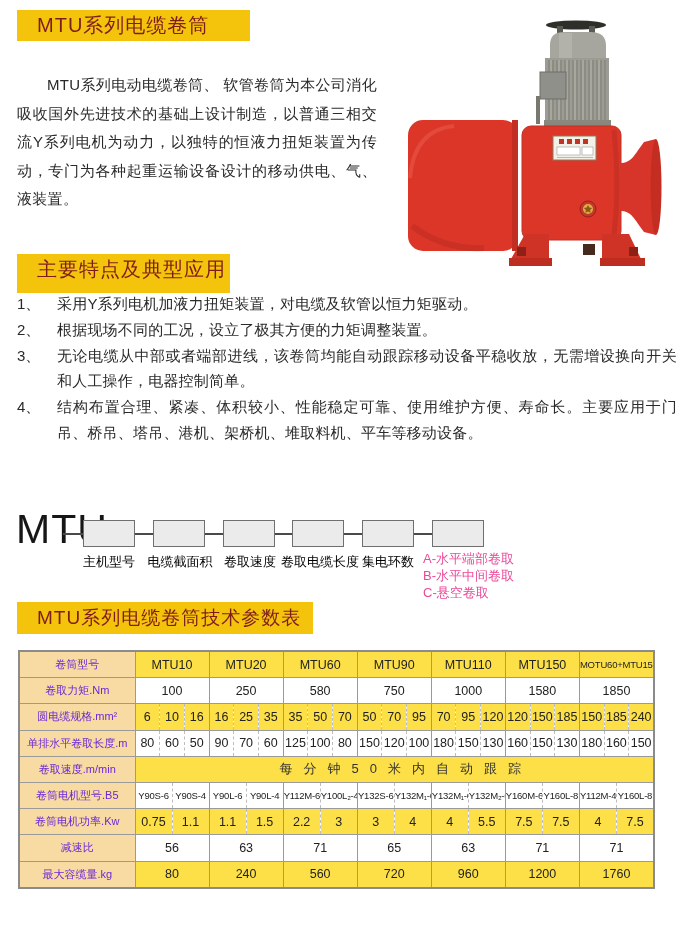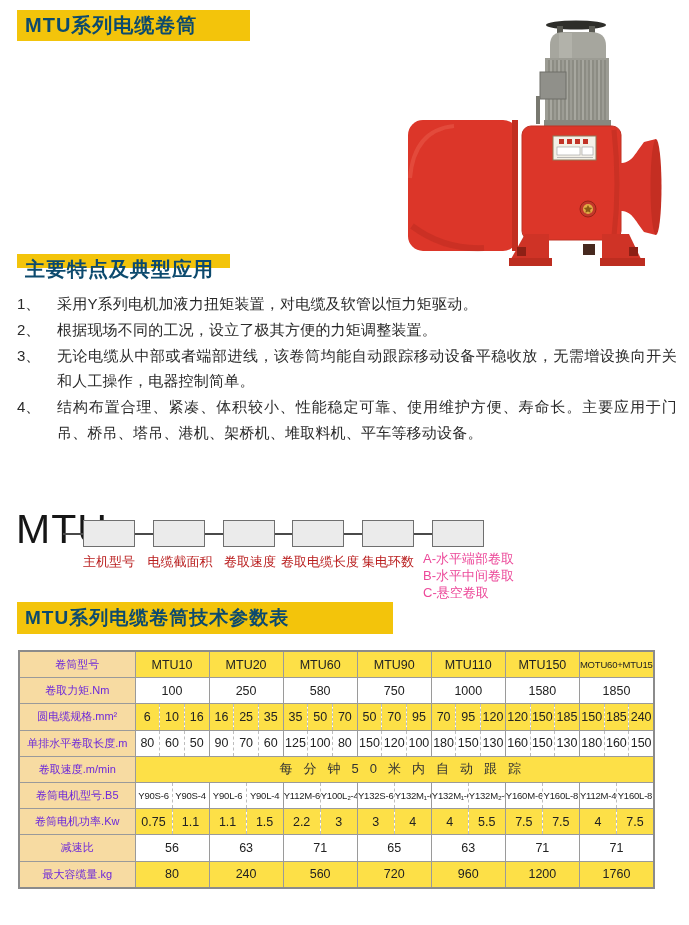--- a/index.html
+++ b/index.html
@@ -2,47 +2,47 @@
 <html><head>
 <meta charset="utf-8">
 <style>
   html,body{margin:0;padding:0;background:#888;}
   #screen{
     position:relative;width:689px;height:925px;background:#ffffff;
     font-family:"Liberation Sans","DejaVu Sans",sans-serif;color:#1c1c1c;
     overflow:hidden;margin:0 auto;
   }
   .ybar{
-    position:absolute;background:#F3C40B;color:#0c4a6e;
-    font-weight:bold;font-size:20px;line-height:31px;
-    padding:0 8px;box-sizing:border-box;white-space:nowrap;letter-spacing:1px;
+    position:absolute;background:#F3C40B;color:#7f1d1d;
+    font-weight:normal;font-size:20px;line-height:31px;
+    padding:0 20px;box-sizing:border-box;white-space:nowrap;letter-spacing:1px;
   }
   #bar-title{left:17px;top:10px;width:233px;height:31px;}
-  #bar-features{left:17px;top:254px;width:213px;height:14px;}
+  #bar-features{left:17px;top:254px;width:213px;height:39px;}
   #bar-model{left:17px;top:462px;width:113px;height:31px;}
-  #bar-table{left:17px;top:602px;width:376px;height:32px;font-size:19px;line-height:32px;}
+  #bar-table{left:17px;top:602px;width:296px;height:32px;font-size:19px;line-height:32px;}
 
   #intro{
     position:absolute;left:17px;top:56px;width:360px;
     font-size:15px;line-height:28.6px;text-align:justify;text-indent:2em;
     letter-spacing:0.3px;color:#2a2a2a;
   }
 
   #photo{position:absolute;left:398px;top:8px;width:288px;height:270px;}
 
   #features-list{position:absolute;left:17px;top:291px;width:660px;margin:0;padding:0;list-style:none;}
   #features-list li{display:flex;font-size:15px;line-height:25.8px;color:#2a2a2a;}
   #features-list .num{width:40px;flex:0 0 40px;}
   #features-list .ftxt{flex:1;text-align:justify;letter-spacing:0.2px;}
 
   #diagram{position:absolute;left:0;top:500px;width:689px;height:104px;}
   #mtu-prefix{position:absolute;left:16px;top:6px;font-size:41px;font-weight:500;letter-spacing:1px;color:#161616;}
   #model-line{position:absolute;left:63px;top:33px;width:396px;height:2px;background:#4a4a4a;}
   .mbox{position:absolute;top:20px;width:52px;height:27px;background:#ebebeb;border:1px solid #6f6f6f;box-sizing:border-box;}
-  .mlabel{position:absolute;top:53px;font-size:13px;color:#b91c1c;text-align:center;white-space:nowrap;}
+  .mlabel{position:absolute;top:53px;font-size:13px;color:#000000;text-align:center;white-space:nowrap;}
   #orient{position:absolute;left:423px;top:50px;font-size:13px;line-height:17px;color:#ec4899;white-space:nowrap;}
 
   #spec-table{
     position:absolute;left:18px;top:650px;width:637px;
     border-collapse:collapse;table-layout:fixed;
     font-size:12.5px;color:#222;border:2px solid #8b8b8b;
   }
   #spec-table td{
     height:25.2px;text-align:center;vertical-align:middle;padding:0;
     border-top:1px solid #9a9a9a;border-left:1px solid #9a9a9a;
@@ -56,20 +56,21 @@
   #spec-table td.tight{font-size:9.5px;letter-spacing:-0.2px;}
   #spec-table td.spread{letter-spacing:11px;text-indent:11px;font-size:13px;color:#333;padding-left:12px;}
 </style>
 </head>
 <body>
 
 <div id="screen">
 
   <div id="bar-title" class="ybar">MTU系列电缆卷筒</div>
 
+  <p id="intro">MTU系列电动电缆卷筒、 软管卷筒为本公司消化吸收国外先进技术的基础上设计制造，以普通三相交流Y系列电机为动力，以独特的恒液力扭矩装置为传动，专门为各种起重运输设备设计的移动供电、气、液装置。</p>
 
   <svg id="photo" viewBox="0 0 288 270" xmlns="http://www.w3.org/2000/svg">
 
     <g>
       <ellipse cx="178" cy="17" rx="30" ry="4.5" fill="#2e2e2a"></ellipse>
       <rect x="159" y="18" width="6" height="8" fill="#5a5a53"></rect>
       <rect x="191" y="18" width="6" height="8" fill="#5a5a53"></rect>
     </g>
 
     <path d="M152 54 L152 37 Q152 24 166 24 L193 24 Q208 24 208 38 L208 54 Z" fill="#a6a69e"></path>

